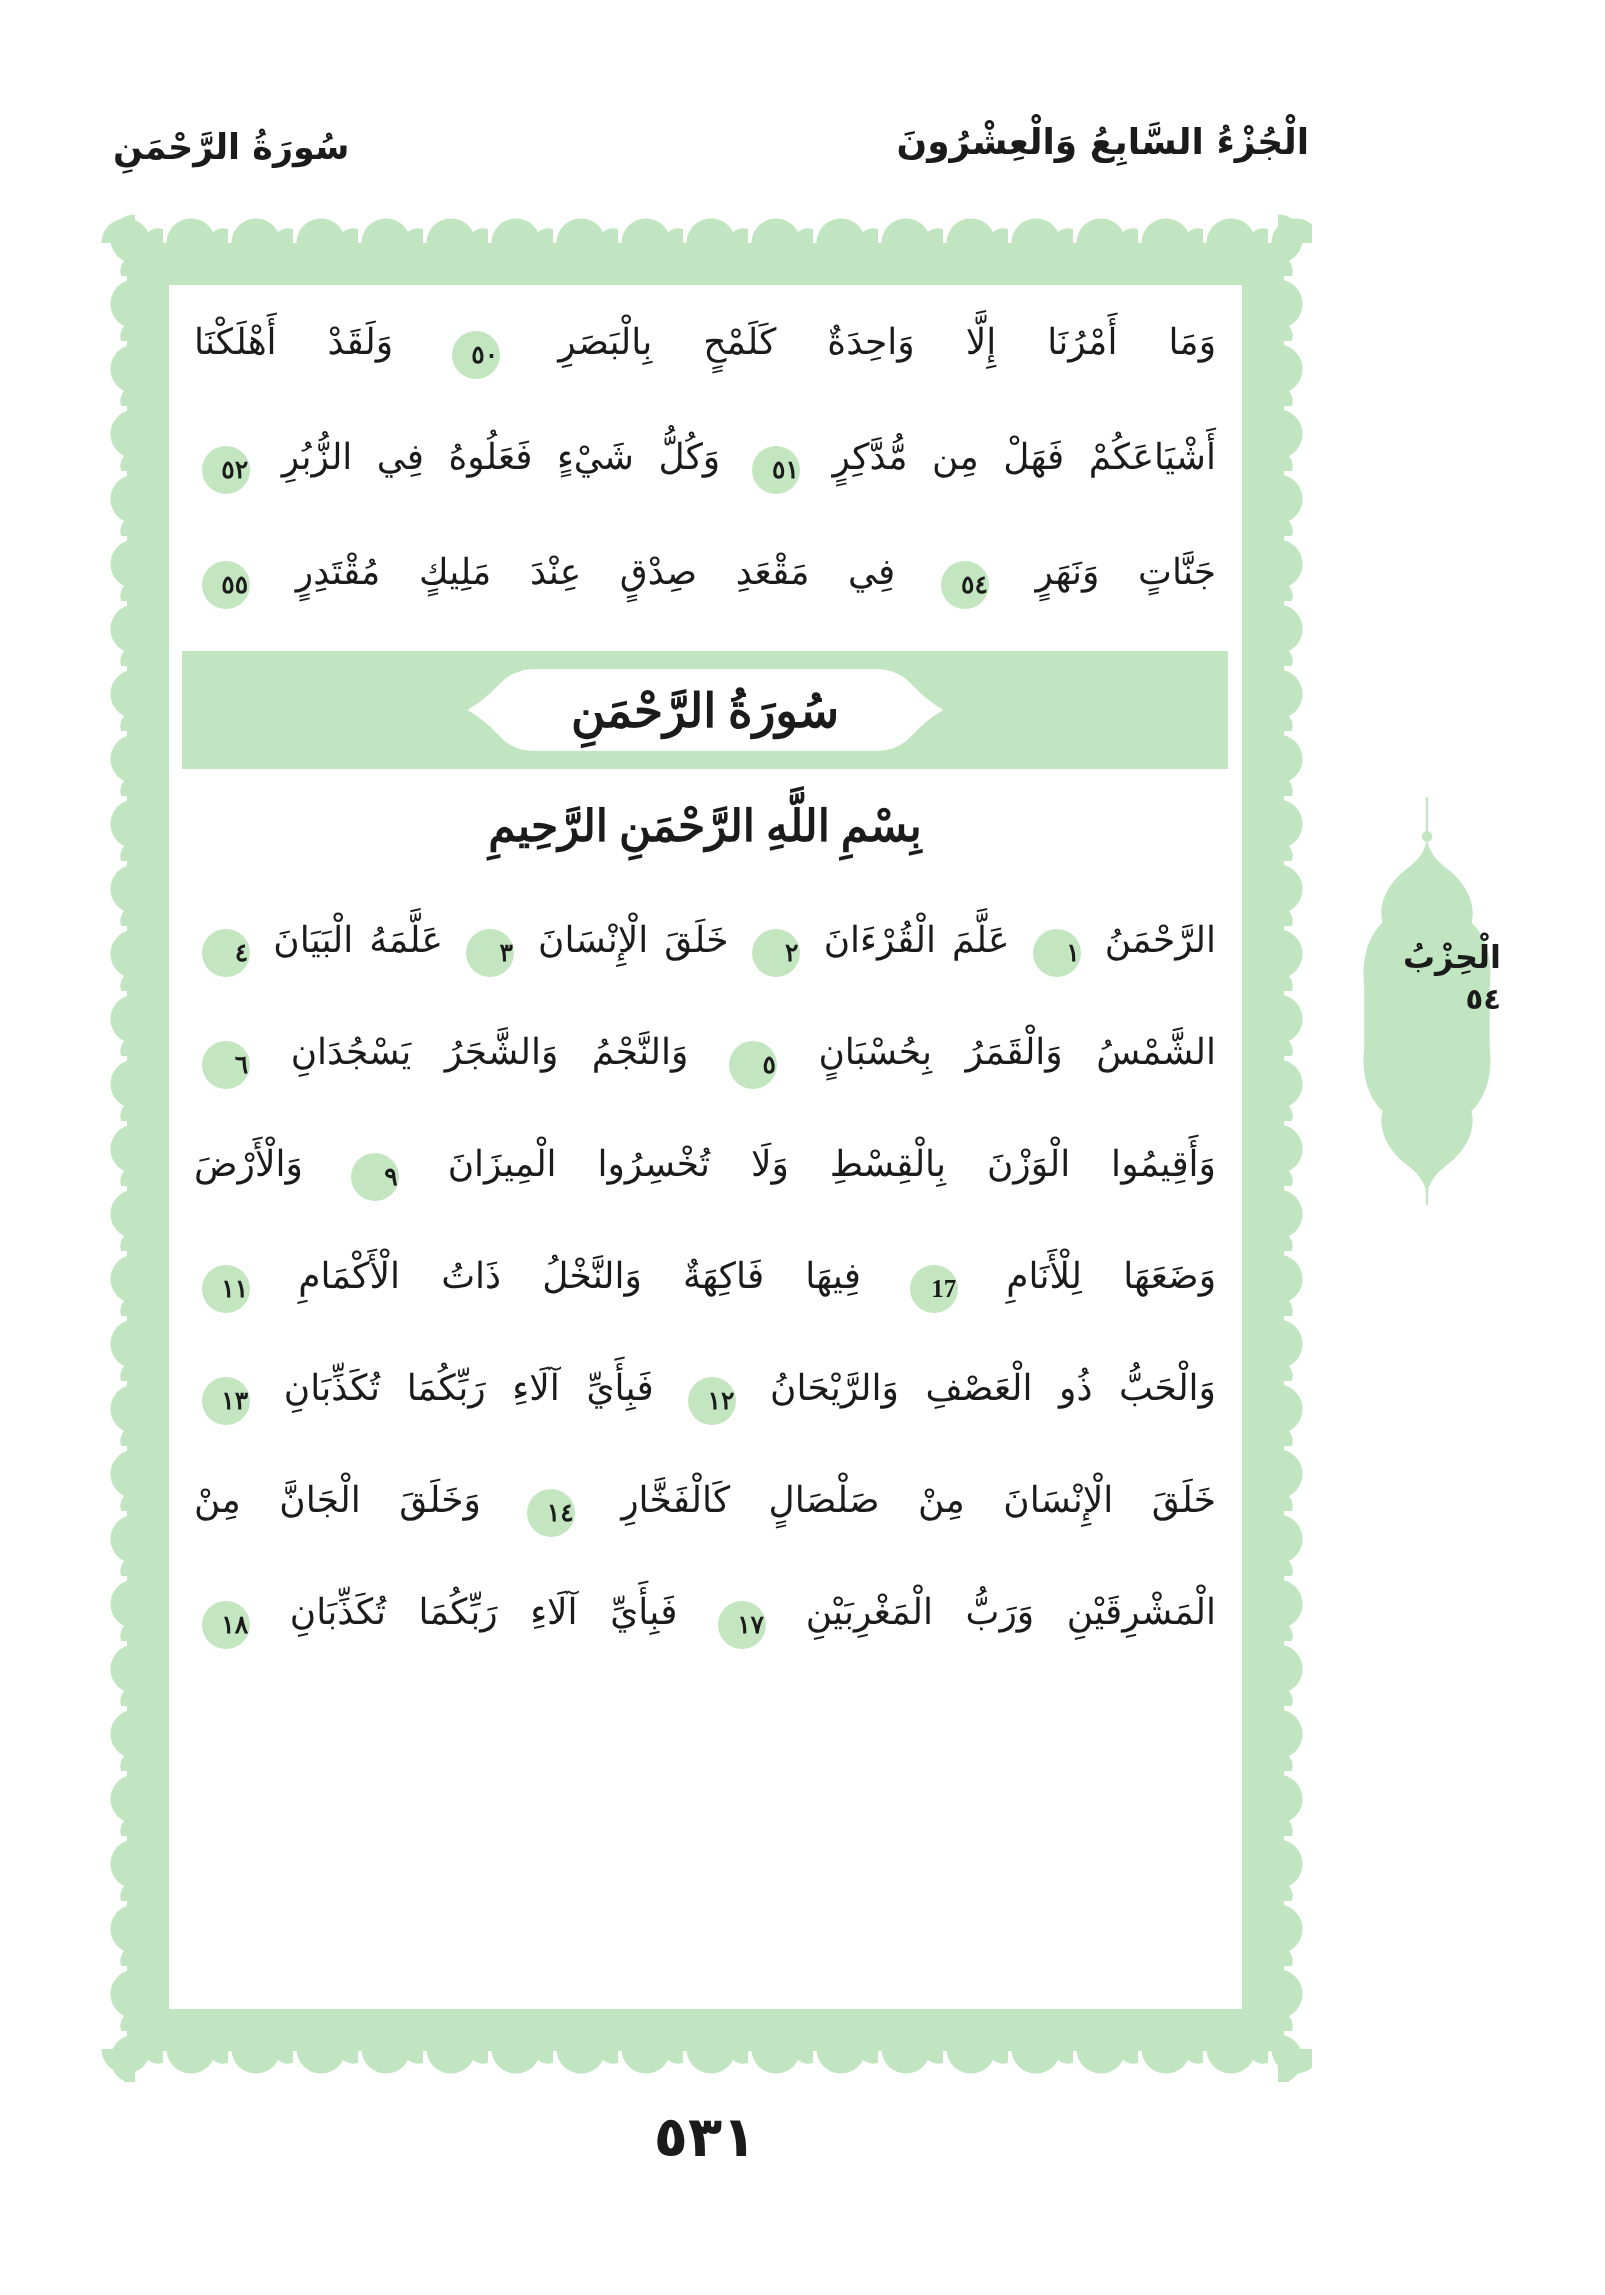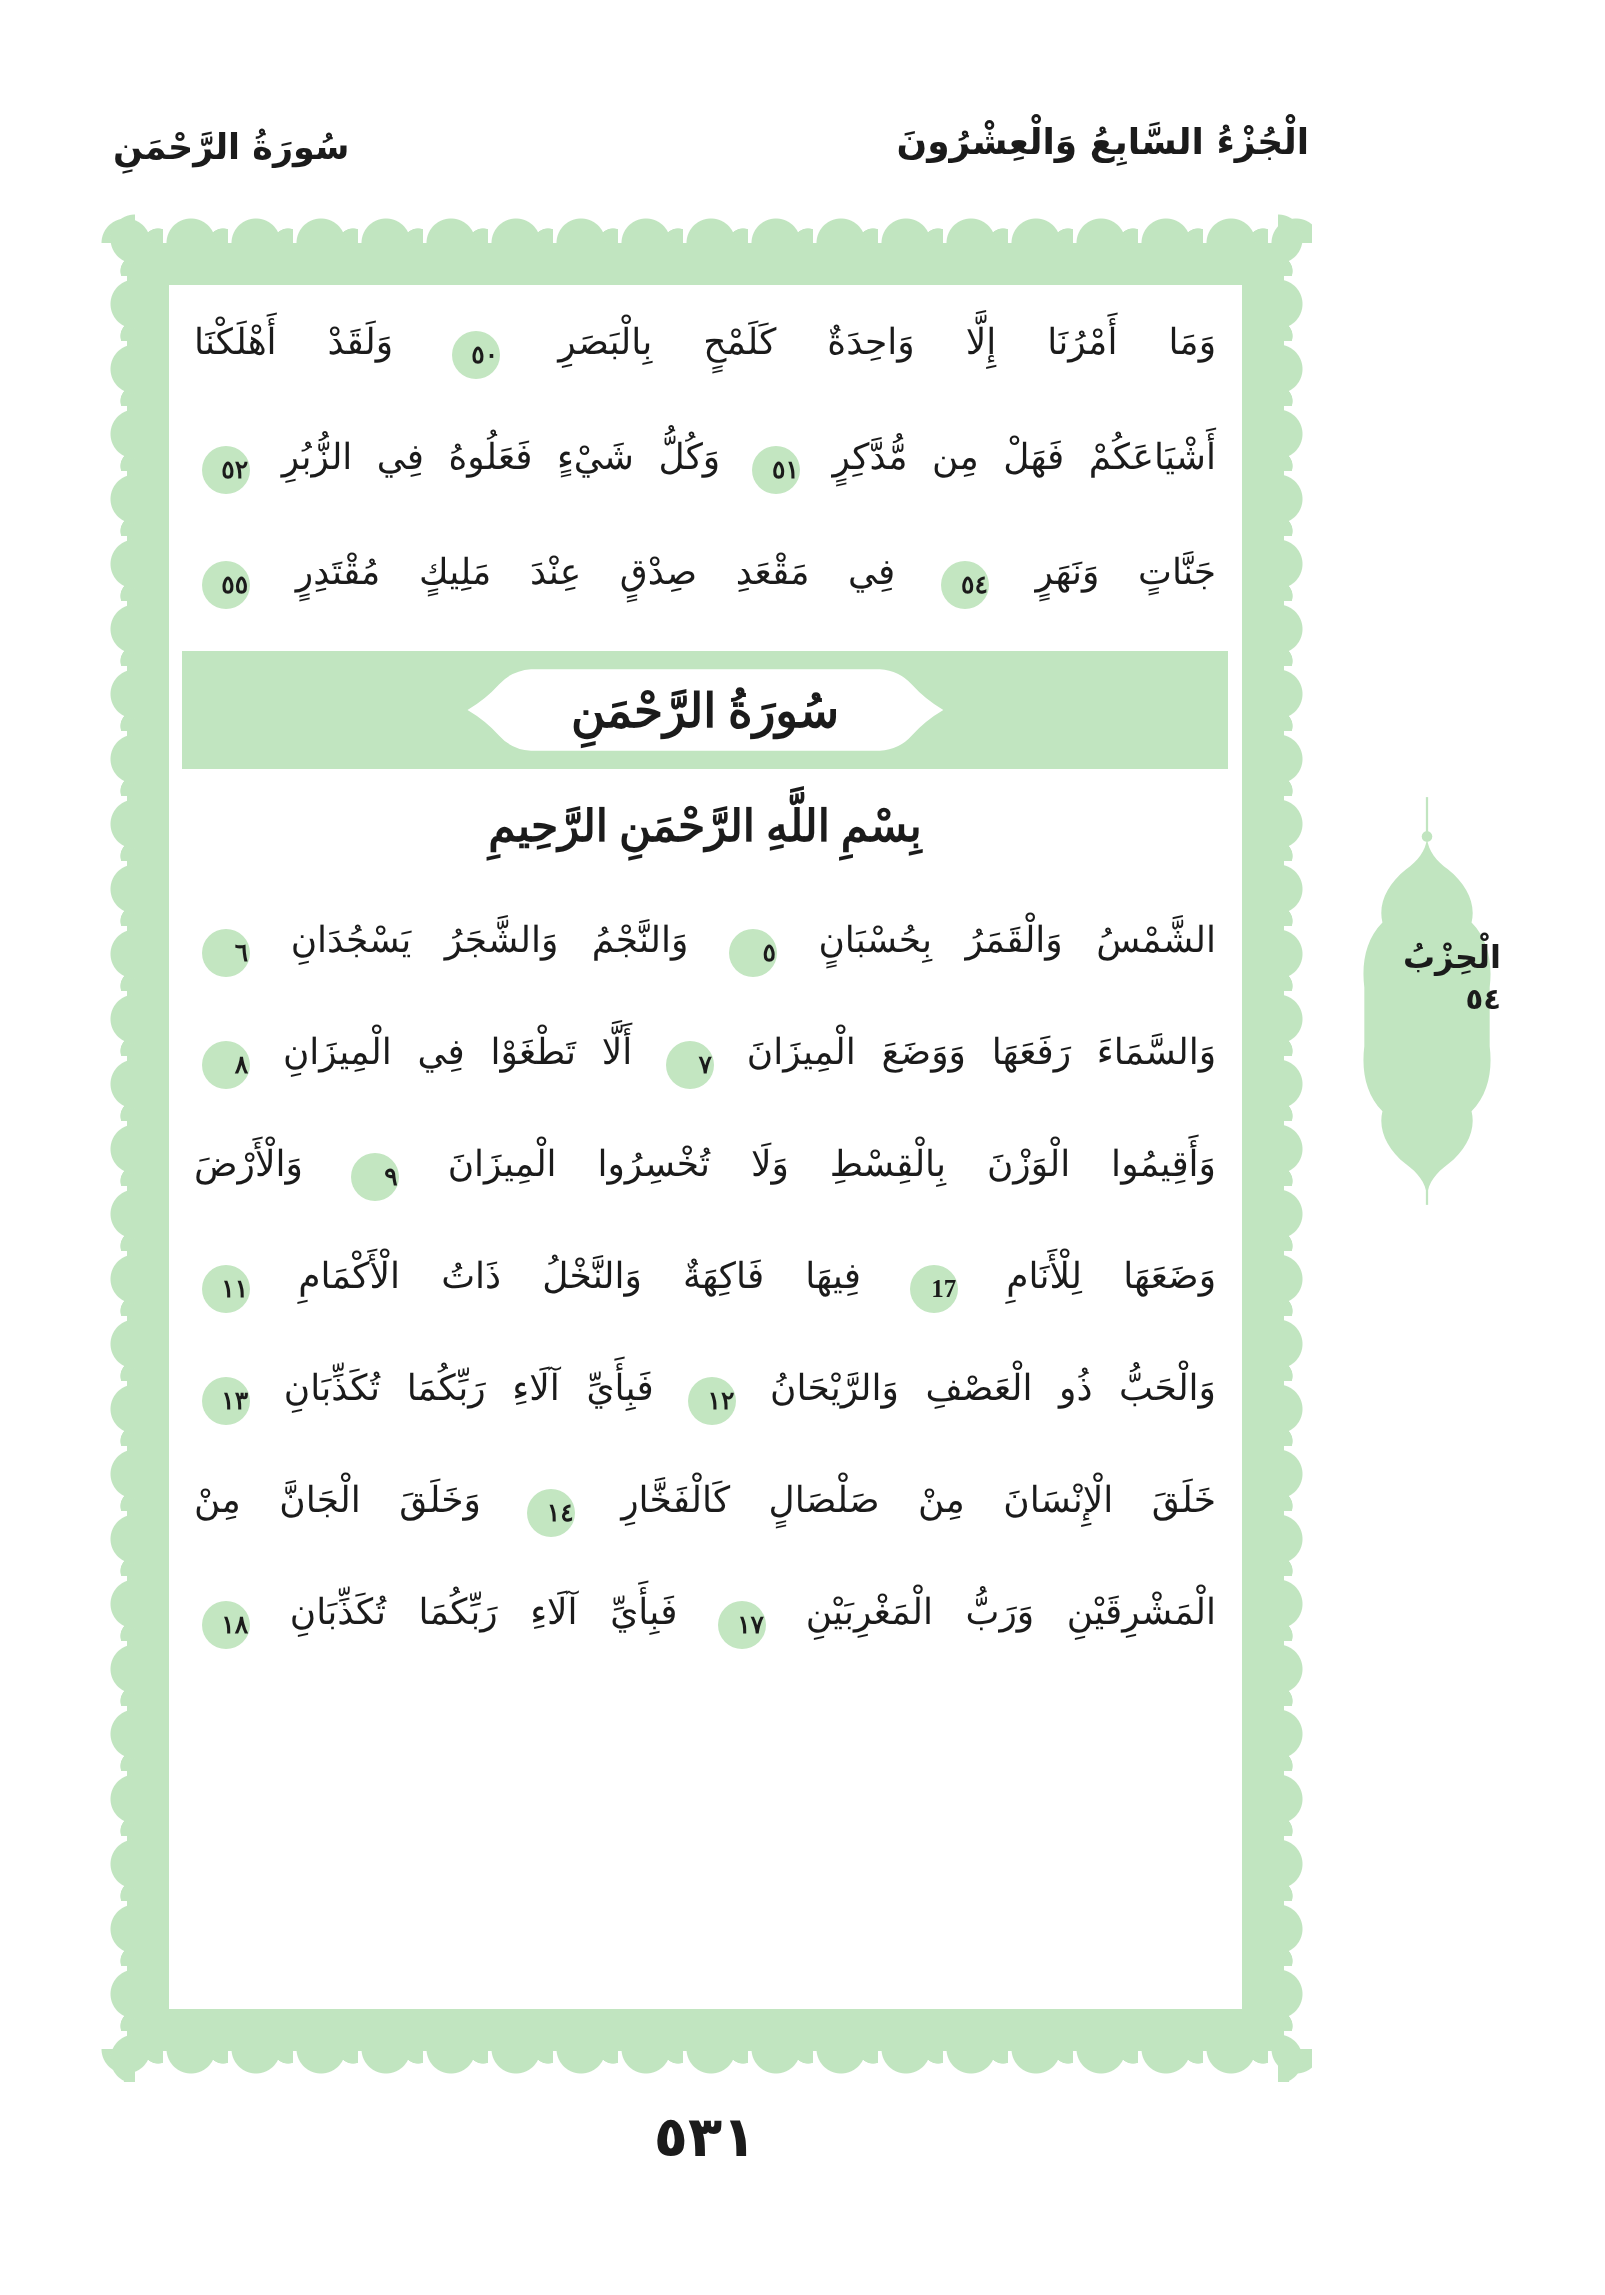--- a/index.html
+++ b/index.html
@@ -121,22 +121,22 @@
   <div class="banner">
     <svg viewBox="0 0 1386 156" preserveAspectRatio="none">
       <path fill="#ffffff" d="M378 78 Q402 64 420 44 Q436 26 462 24 L924 24 Q950 26 966 44 Q984 64 1008 78 Q984 92 966 112 Q950 130 924 132 L462 132 Q436 130 420 112 Q402 92 378 78 Z"></path>
     </svg>
     <div class="banner-title">سُورَةُ الرَّحْمَنِ</div>
   </div>
 
   <div class="bism">بِسْمِ اللَّهِ الرَّحْمَنِ الرَّحِيمِ</div>
 
   <div id="rahman-lines" class="rahman">
+      <div class="qline"><span>الرَّحْمَنُ</span> <span class="vm">١</span> <span>عَلَّمَ الْقُرْءَانَ</span> <span class="vm">٢</span> <span>خَلَقَ الْإِنْسَانَ</span> <span class="vm">٣</span> <span>عَلَّمَهُ الْبَيَانَ</span> <span class="vm">٤</span> </div>
       <div class="qline"><span>الشَّمْسُ وَالْقَمَرُ بِحُسْبَانٍ</span> <span class="vm">٥</span> <span>وَالنَّجْمُ وَالشَّجَرُ يَسْجُدَانِ</span> <span class="vm">٦</span> </div>
-      <div class="qline"><span>وَالسَّمَاءَ رَفَعَهَا وَوَضَعَ الْمِيزَانَ</span> <span class="vm">٧</span> <span>أَلَّا تَطْغَوْا فِي الْمِيزَانِ</span> <span class="vm">٨</span> </div>
       <div class="qline"><span>وَأَقِيمُوا الْوَزْنَ بِالْقِسْطِ وَلَا تُخْسِرُوا الْمِيزَانَ</span> <span class="vm">٩</span> <span>وَالْأَرْضَ</span> </div>
       <div class="qline"><span>وَضَعَهَا لِلْأَنَامِ</span> <span class="vm">17</span> <span>فِيهَا فَاكِهَةٌ وَالنَّخْلُ ذَاتُ الْأَكْمَامِ</span> <span class="vm">١١</span> </div>
       <div class="qline"><span>وَالْحَبُّ ذُو الْعَصْفِ وَالرَّيْحَانُ</span> <span class="vm">١٢</span> <span>فَبِأَيِّ آلَاءِ رَبِّكُمَا تُكَذِّبَانِ</span> <span class="vm">١٣</span> </div>
       <div class="qline"><span>خَلَقَ الْإِنْسَانَ مِنْ صَلْصَالٍ كَالْفَخَّارِ</span> <span class="vm">١٤</span> <span>وَخَلَقَ الْجَانَّ مِنْ</span> </div>
       <div class="qline"><span>الْمَشْرِقَيْنِ وَرَبُّ الْمَغْرِبَيْنِ</span> <span class="vm">١٧</span> <span>فَبِأَيِّ آلَاءِ رَبِّكُمَا تُكَذِّبَانِ</span> <span class="vm">١٨</span> </div>
     </div>
 </div>
 
 <svg class="hizb-svg" viewBox="0 0 196 540">
   <g fill="#c1e5c0">

